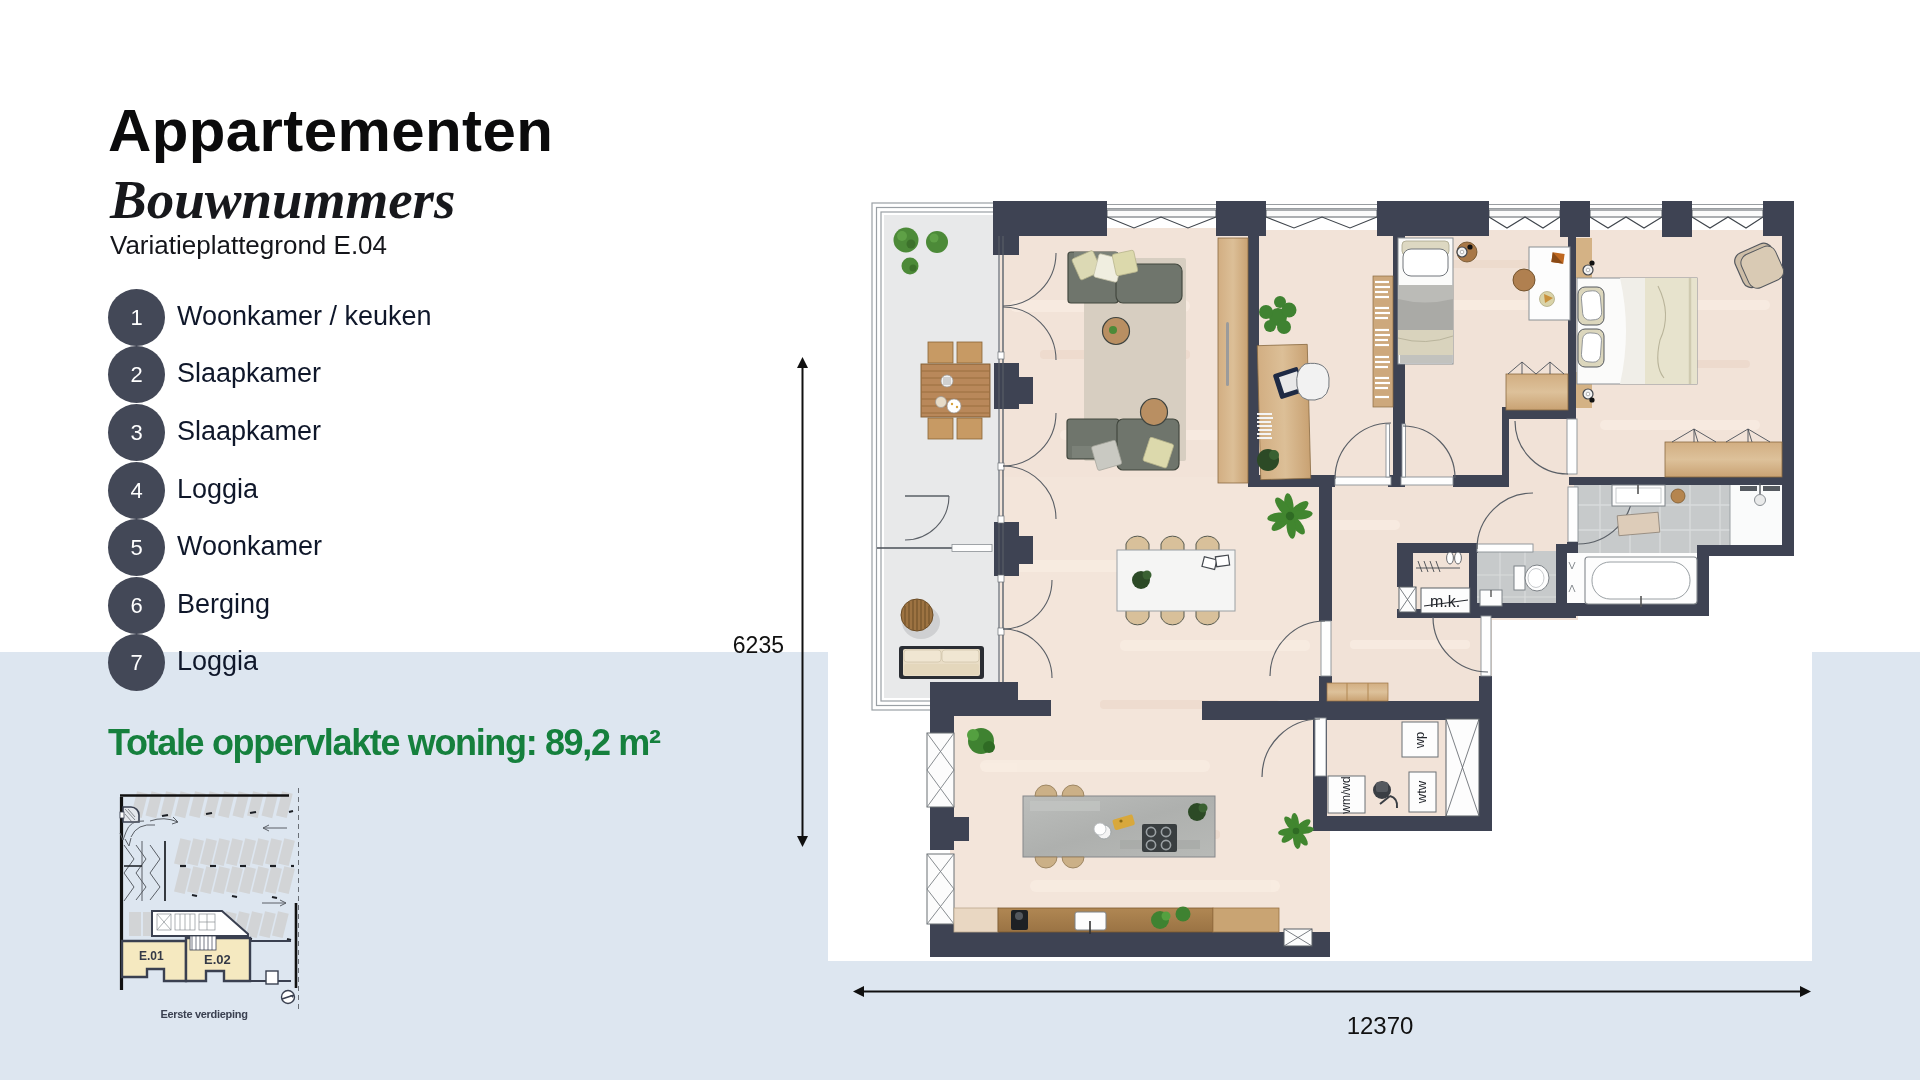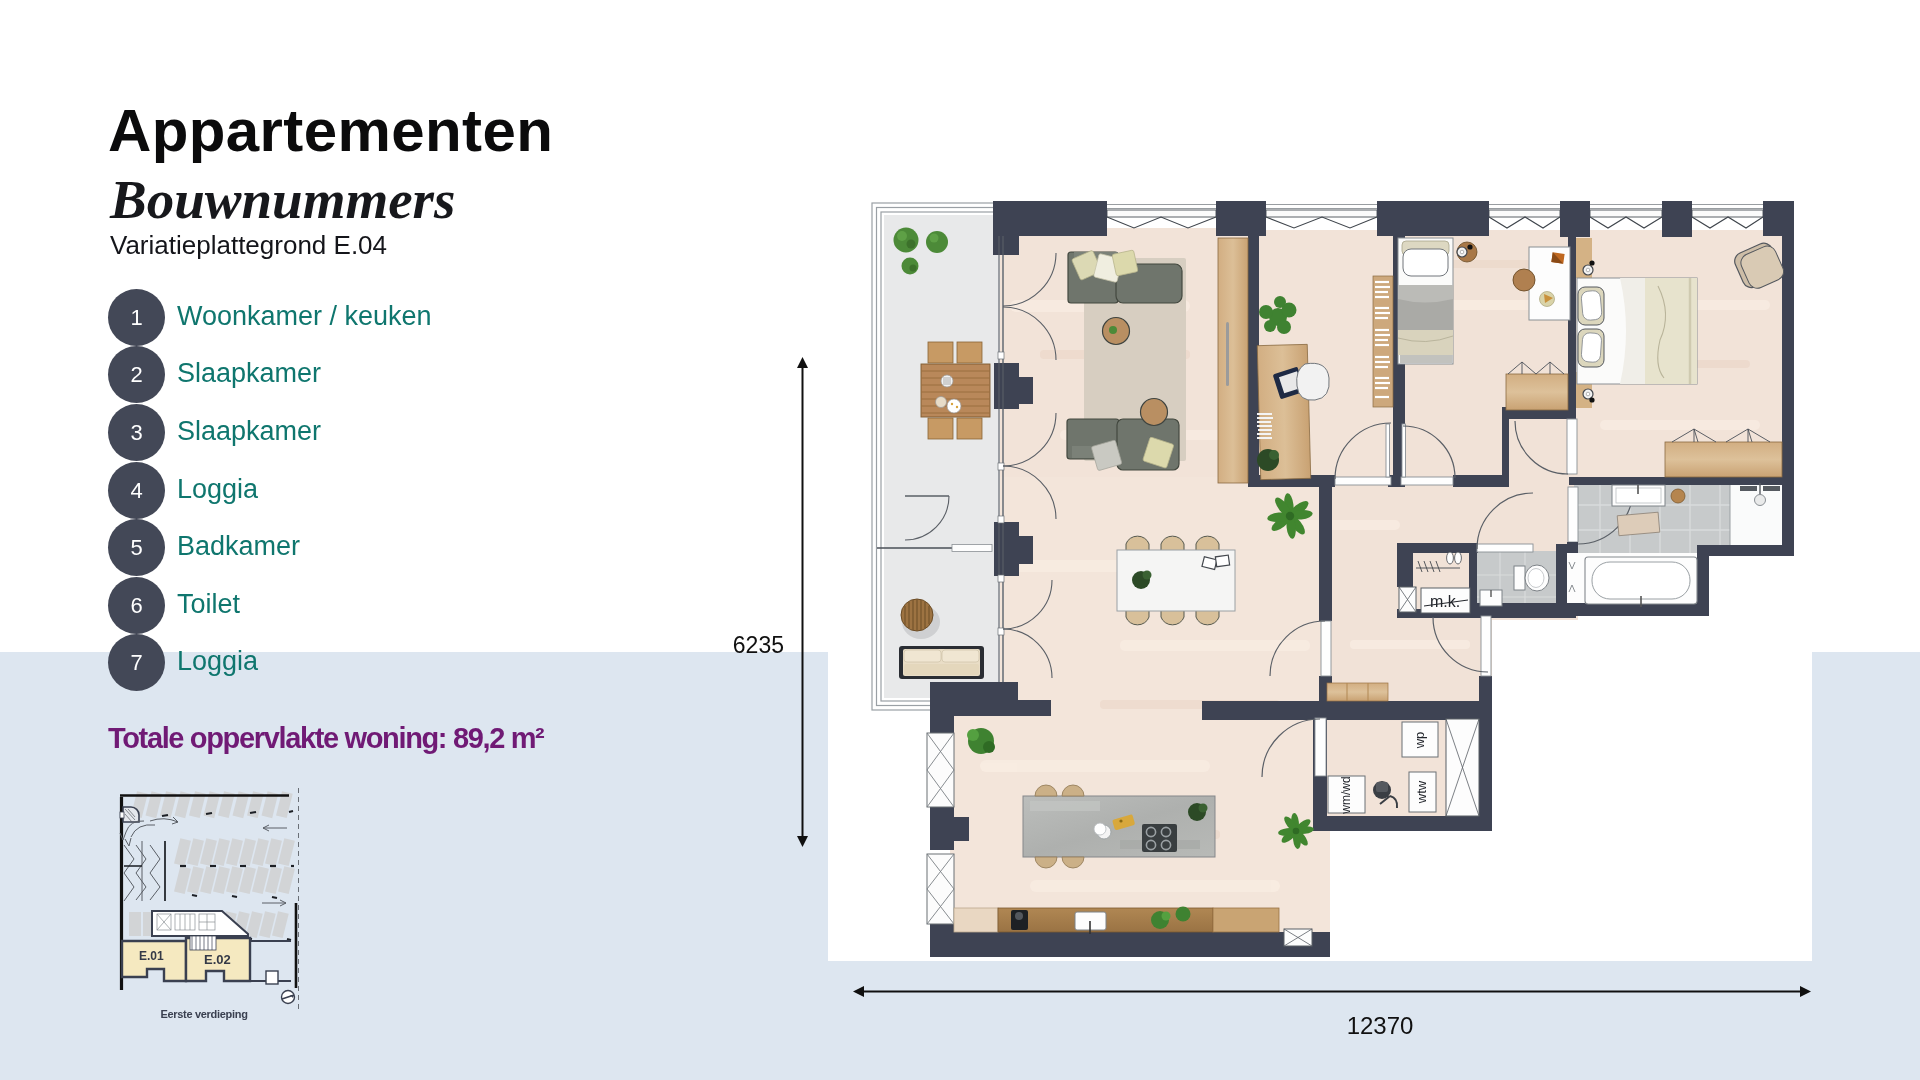--- a/index.html
+++ b/index.html
@@ -9,22 +9,22 @@
   .abs{position:absolute;}
   #stage{position:relative;width:1604px;height:1080px;text-decoration:underline;}
   #blueband{left:0;top:652px;width:1920px;height:428px;background:#dde6f0;}
   #whitebox{left:828px;top:652px;width:984px;height:309px;background:#ffffff;}
   #title{left:108px;top:96px;font-size:60px;font-weight:800;letter-spacing:0.4px;color:#0b0b0c;}
   #subtitle{left:110px;top:168px;font-family:"Liberation Serif",serif;font-style:italic;font-weight:700;font-size:55px;color:#17181c;}
   #variatie{left:110px;top:222px;font-size:26px;color:#14151a;margin-top:8px;}
   .legend{left:108px;width:560px;height:57px;}
   .lcirc{position:absolute;left:0;top:0;width:57px;height:57px;border-radius:50%;background:#434857;
          color:#fff;font-size:22px;display:flex;align-items:center;justify-content:center;}
-  .ltext{position:absolute;left:69px;top:50%;transform:translateY(-54%);font-size:27px;color:#0f766e;}
-  #total{left:108px;top:722px;font-size:29px;font-weight:700;color:#701a75;letter-spacing:-1.35px;}
+  .ltext{position:absolute;left:69px;top:50%;transform:translateY(-54%);font-size:27px;color:#0f172a;}
+  #total{left:108px;top:722px;font-size:36px;font-weight:700;color:#15803d;letter-spacing:-1.35px;}
 </style>
 </head>
 <body>
 <div id="stage">
 
   <div id="blueband" class="abs"></div>
 
   <div id="whitebox" class="abs"></div>
 
   <div id="title" class="abs">Appartementen</div>
@@ -44,25 +44,25 @@
   <div class="legend abs" style="top:404px">
       <div class="lcirc">3</div>
       <div class="ltext">Slaapkamer</div>
     </div>
   <div class="legend abs" style="top:462px">
       <div class="lcirc">4</div>
       <div class="ltext">Loggia</div>
     </div>
   <div class="legend abs" style="top:519px">
       <div class="lcirc">5</div>
-      <div class="ltext">Badkamer</div>
+      <div class="ltext">Woonkamer</div>
     </div>
   <div class="legend abs" style="top:577px">
       <div class="lcirc">6</div>
-      <div class="ltext">Toilet</div>
+      <div class="ltext">Berging</div>
     </div>
   <div class="legend abs" style="top:634px">
       <div class="lcirc">7</div>
       <div class="ltext">Loggia</div>
     </div>
 
   <div id="total" class="abs">Totale oppervlakte woning: 89,2 m²</div>
 
   <svg id="minimap" class="abs" style="left:110px;top:780px;width:200px;height:250px" viewBox="110 780 200 250">
 

